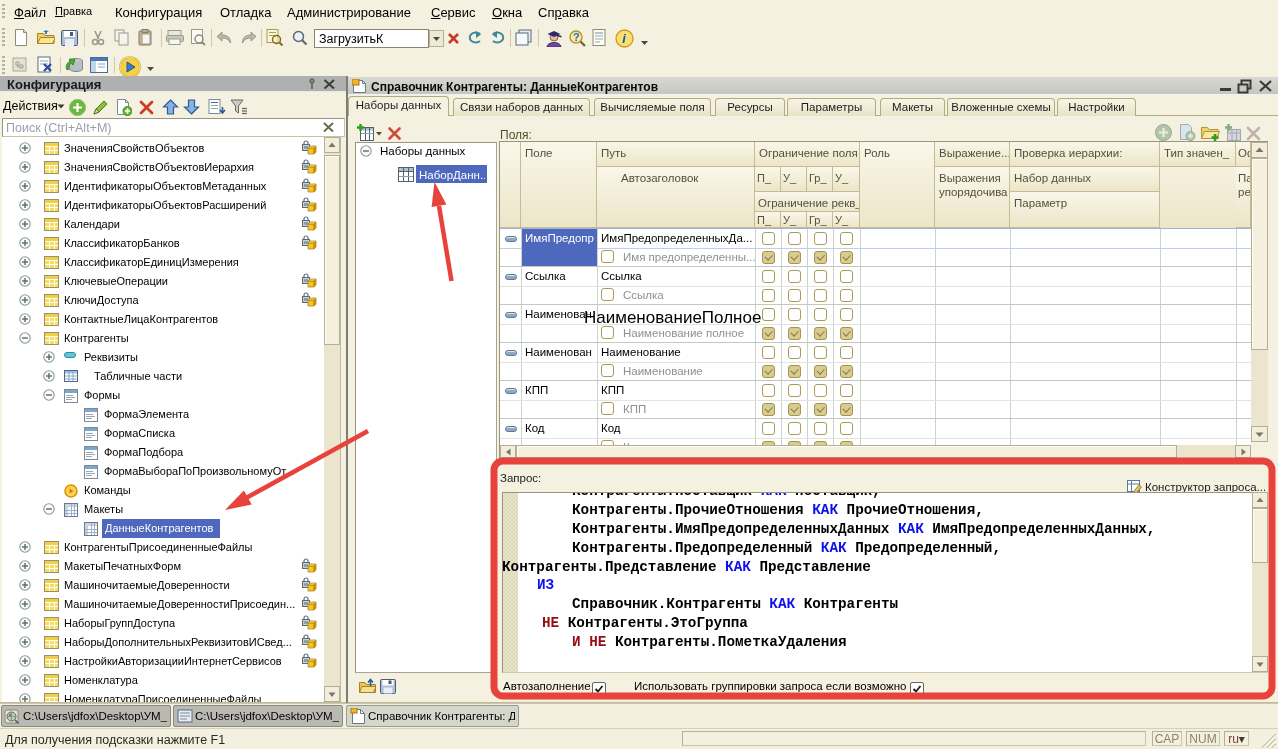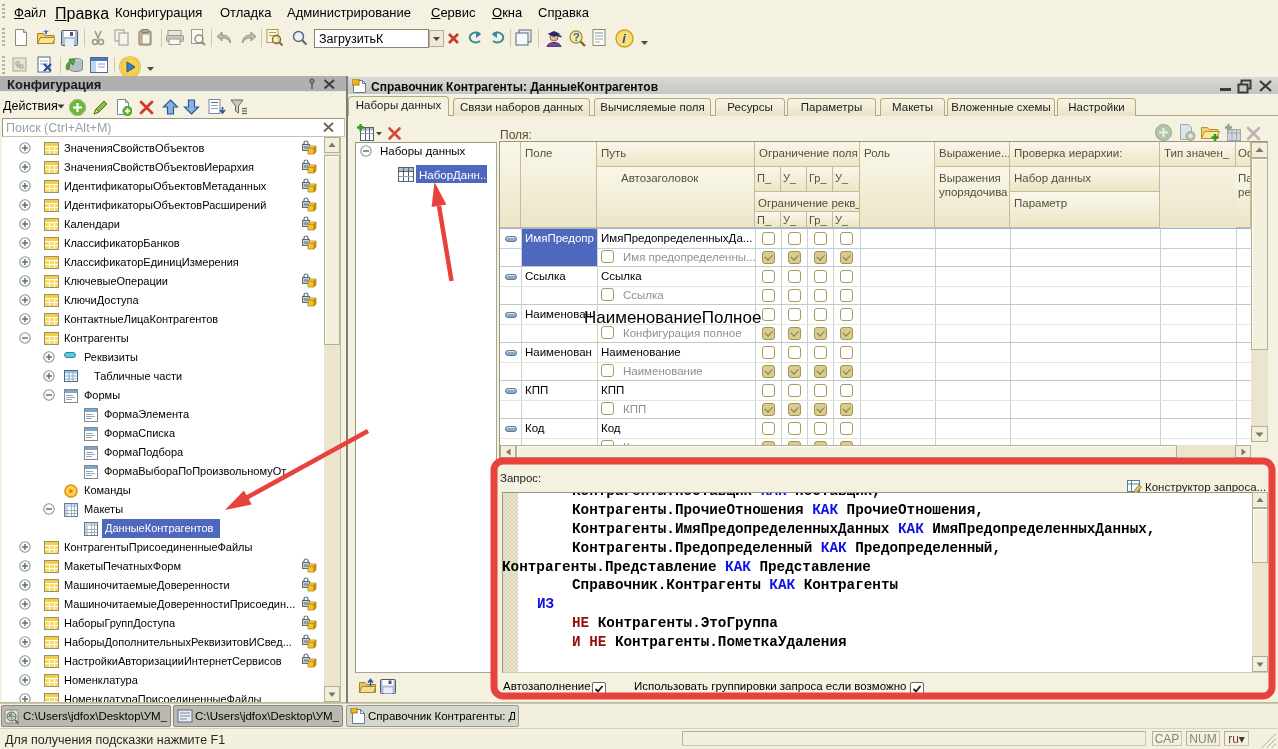--- a/index.html
+++ b/index.html
@@ -14,21 +14,21 @@
 .gridh{position:absolute;height:1px;background:#c2c8c2}
 .scrltrack{background:#ebe5cd}
 .scrlbtn{position:absolute;background:#f2eedb;border:1px solid #b5ae92;color:#7a7668;text-align:center}
 .scrlthumb{position:absolute;background:#f4f0dd;border:1px solid #b5ae92;box-shadow:inset 1px 1px 0 #fffef5}
 .tab{position:absolute;top:98px;height:18px;background:linear-gradient(#f8f5e8,#e9e2c6);border:1px solid #b3aa7d;border-bottom:none;border-radius:4px 4px 0 0;text-align:center;line-height:17px;color:#1c1c1c;white-space:nowrap;overflow:hidden;font-size:11.5px}
 .statbox{position:absolute;border:1px solid #cbc5a9;border-top-color:#b5af93;border-left-color:#b5af93;color:#8a8468;text-align:center;line-height:14px}
 
 </style></head><body>
 <div id="root">
 <div class="tx" style="left:14px;top:5px;font-size:13px"><u>Ф</u>айл</div>
-<div class="tx" style="left:55px;top:5px;font-size:16px"><u>П</u>равка</div>
+<div class="tx" style="left:55px;top:5px;font-size:11px"><u>П</u>равка</div>
 <div class="tx" style="left:115px;top:5px;font-size:13px">Конфигурация</div>
 <div class="tx" style="left:220px;top:5px;font-size:13px">Отладка</div>
 <div class="tx" style="left:287px;top:5px;font-size:13px">Администрирование</div>
 <div class="tx" style="left:431px;top:5px;font-size:13px"><u>С</u>ервис</div>
 <div class="tx" style="left:492px;top:5px;font-size:13px"><u>О</u>кна</div>
 <div class="tx" style="left:538px;top:5px;font-size:13px">Сп<u>р</u>авка</div>
 <div class="abs" style="left:2px;top:4px;width:3px;height:16px;background:repeating-linear-gradient(#b8b29a 0 2px,#f3f0df 2px 4px)"></div>
 <div class="abs" style="left:2px;top:28px;width:3px;height:20px;background:repeating-linear-gradient(#b8b29a 0 2px,#f3f0df 2px 4px)"></div>
 <svg style="position:absolute;left:13px;top:29px" width="16" height="17">
       <path d="M2.5 .5 h8 l3 3 v13 h-11 z" fill="#fff" stroke="#8a8a7a"></path>
@@ -966,21 +966,21 @@
 <div class="cb" style="left:314px;top:41.5px"></div>
 <div class="cb" style="left:314px;top:60.5px"></div>
 <div class="cb" style="left:340px;top:41.5px"></div>
 <div class="cb" style="left:340px;top:60.5px"></div>
 <div class="gridh" style="left:0;top:76px;width:751px;"></div>
 <div class="gridh" style="left:0;top:96px;width:751px;background:#e2e4de"></div>
 <div class="abs" style="left:5px;top:84px;width:12px;height:6px;border-radius:3px;background:#8fa8c0;border:1px solid #5a7a9a;box-shadow:inset 0 1px 0 #d8e4ee"></div>
 <div class="tx" style="left:25px;top:80px;font-size:11.5px">Наименован</div>
 <div class="tx" style="left:84px;top:80px;font-size:17px">НаименованиеПолное</div>
 <div class="cb" style="left:101px;top:98px"></div>
-<div class="tx" style="left:123px;top:99px;color:#8c9191;font-size:11.5px">Конфигурация полное</div>
+<div class="tx" style="left:123px;top:99px;color:#8c9191;font-size:11.5px">Наименование полное</div>
 <div class="cb" style="left:262px;top:79.5px"></div>
 <div class="cb cbc" style="left:262px;top:98.5px"></div>
 <div class="cb" style="left:288px;top:79.5px"></div>
 <div class="cb cbc" style="left:288px;top:98.5px"></div>
 <div class="cb" style="left:314px;top:79.5px"></div>
 <div class="cb cbc" style="left:314px;top:98.5px"></div>
 <div class="cb" style="left:340px;top:79.5px"></div>
 <div class="cb cbc" style="left:340px;top:98.5px"></div>
 <div class="gridh" style="left:0;top:114px;width:751px;"></div>
 <div class="gridh" style="left:0;top:134px;width:751px;background:#e2e4de"></div>
@@ -1058,23 +1058,23 @@
 <div class="tx" style="left:1145px;top:481px;color:#1a1a1a;font-size:11.5px">Конструктор запроса...</div>
 <div class="abs" style="left:502px;top:492px;width:766px;height:181px;background:#fff;border:1px solid #9a9480;border-right-color:#d0caac;border-bottom-color:#d0caac"></div>
 <div class="abs" style="left:503px;top:493px;width:15px;height:179px;background:repeating-conic-gradient(#dcd8ba 0% 25%,#e9e5cc 0% 50%) 0 0/4px 4px"></div>
 <div class="abs" style="left:502px;top:493px;width:750px;height:179px;overflow:hidden">
 <div style="position:absolute;left:0;top:-10.7px;font-family:'Liberation Mono',monospace;font-weight:bold;font-size:14.3px;line-height:18.8px">
 <div style="padding-left:70px;white-space:nowrap;height:18.8px">Контрагенты.Поставщик <span style="color:#0f12e8">КАК</span> Поставщик,</div>
 <div style="padding-left:70px;white-space:nowrap;height:18.8px">Контрагенты.ПрочиеОтношения <span style="color:#0f12e8">КАК</span> ПрочиеОтношения,</div>
 <div style="padding-left:70px;white-space:nowrap;height:18.8px">Контрагенты.ИмяПредопределенныхДанных <span style="color:#0f12e8">КАК</span> ИмяПредопределенныхДанных,</div>
 <div style="padding-left:70px;white-space:nowrap;height:18.8px">Контрагенты.Предопределенный <span style="color:#0f12e8">КАК</span> Предопределенный,</div>
 <div style="white-space:nowrap;height:18.8px">Контрагенты.Представление <span style="color:#0f12e8">КАК</span> Представление</div>
+<div style="padding-left:35px;white-space:nowrap;height:18.8px"><span style="color:#0f12e8">ИЗ</span></div>
 <div style="padding-left:70px;white-space:nowrap;height:18.8px">Справочник.Контрагенты <span style="color:#0f12e8">КАК</span> Контрагенты</div>
-<div style="padding-left:35px;white-space:nowrap;height:18.8px"><span style="color:#0f12e8">ИЗ</span></div>
-<div style="padding-left:70px;white-space:nowrap;height:18.8px"><span style="color:#921012">НЕ</span> Контрагенты.ЭтоГруппа</div>
+<div style="padding-left:40px;white-space:nowrap;height:18.8px"><span style="color:#921012">НЕ</span> Контрагенты.ЭтоГруппа</div>
 <div style="padding-left:70px;white-space:nowrap;height:18.8px"><span style="color:#921012">И НЕ</span> Контрагенты.ПометкаУдаления</div>
 </div>
     </div>
 <div class="abs scrltrack" style="left:1252px;top:492px;width:16px;height:180px"></div>
 <div class="scrlbtn" style="left:1252px;top:492px;width:16px;height:16px"></div>
 <svg style="position:absolute;left:1256px;top:497px" width="8" height="6">
       <path d="M4 0.5 L7.5 5 L0.5 5 Z" fill="#7a7668"></path>
     </svg>
 <div class="scrlthumb" style="left:1252px;top:508px;width:16px;height:55px"></div>
 <div class="scrlbtn" style="left:1252px;top:656px;width:16px;height:16px"></div>

